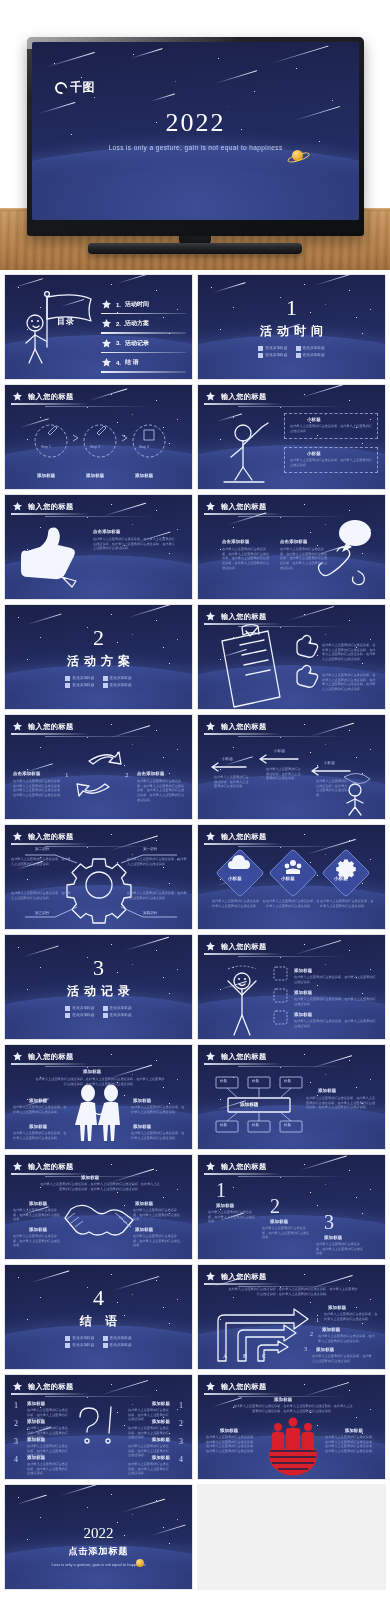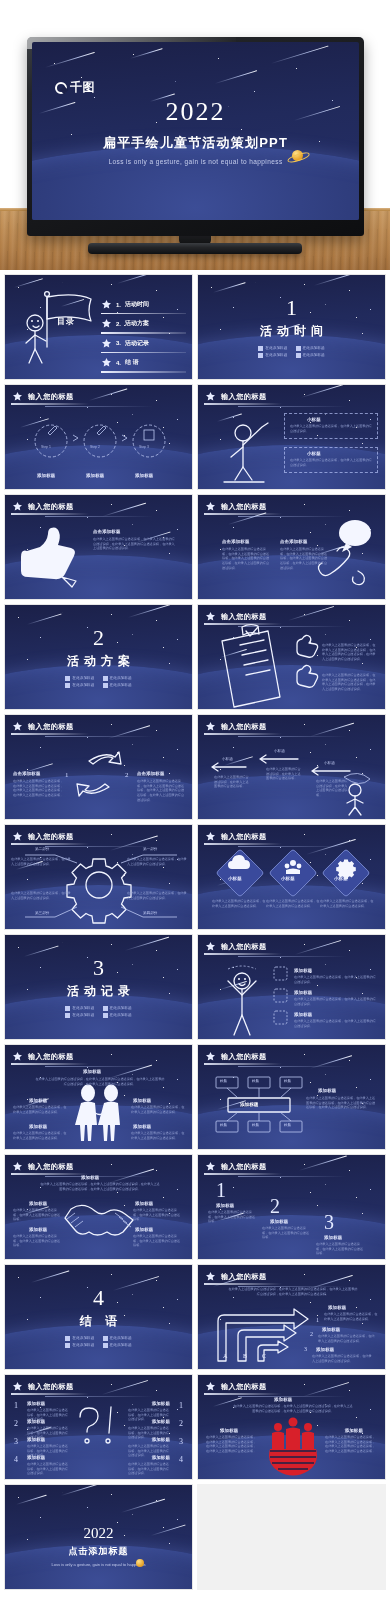--- a/index.html
+++ b/index.html
@@ -178,21 +178,20 @@
           <div class="planet"></div>
         </div>
 
         <div class="cover-logo">
           <span class="logo-mark"></span>
           <span class="logo-text">千图</span>
         </div>
 
         <div class="cover-center">
           <div class="cover-year">2022</div>
-          <div class="cover-title">扁平手绘儿童节活动策划PPT</div>
           <div class="cover-sub">Loss is only a gesture, gain is not equal to happiness</div>
         </div>
         <div class="saturn"></div>
       </div>
     </div>
   </div>
 
   <div class="grid">
 
     <div class="slide">

